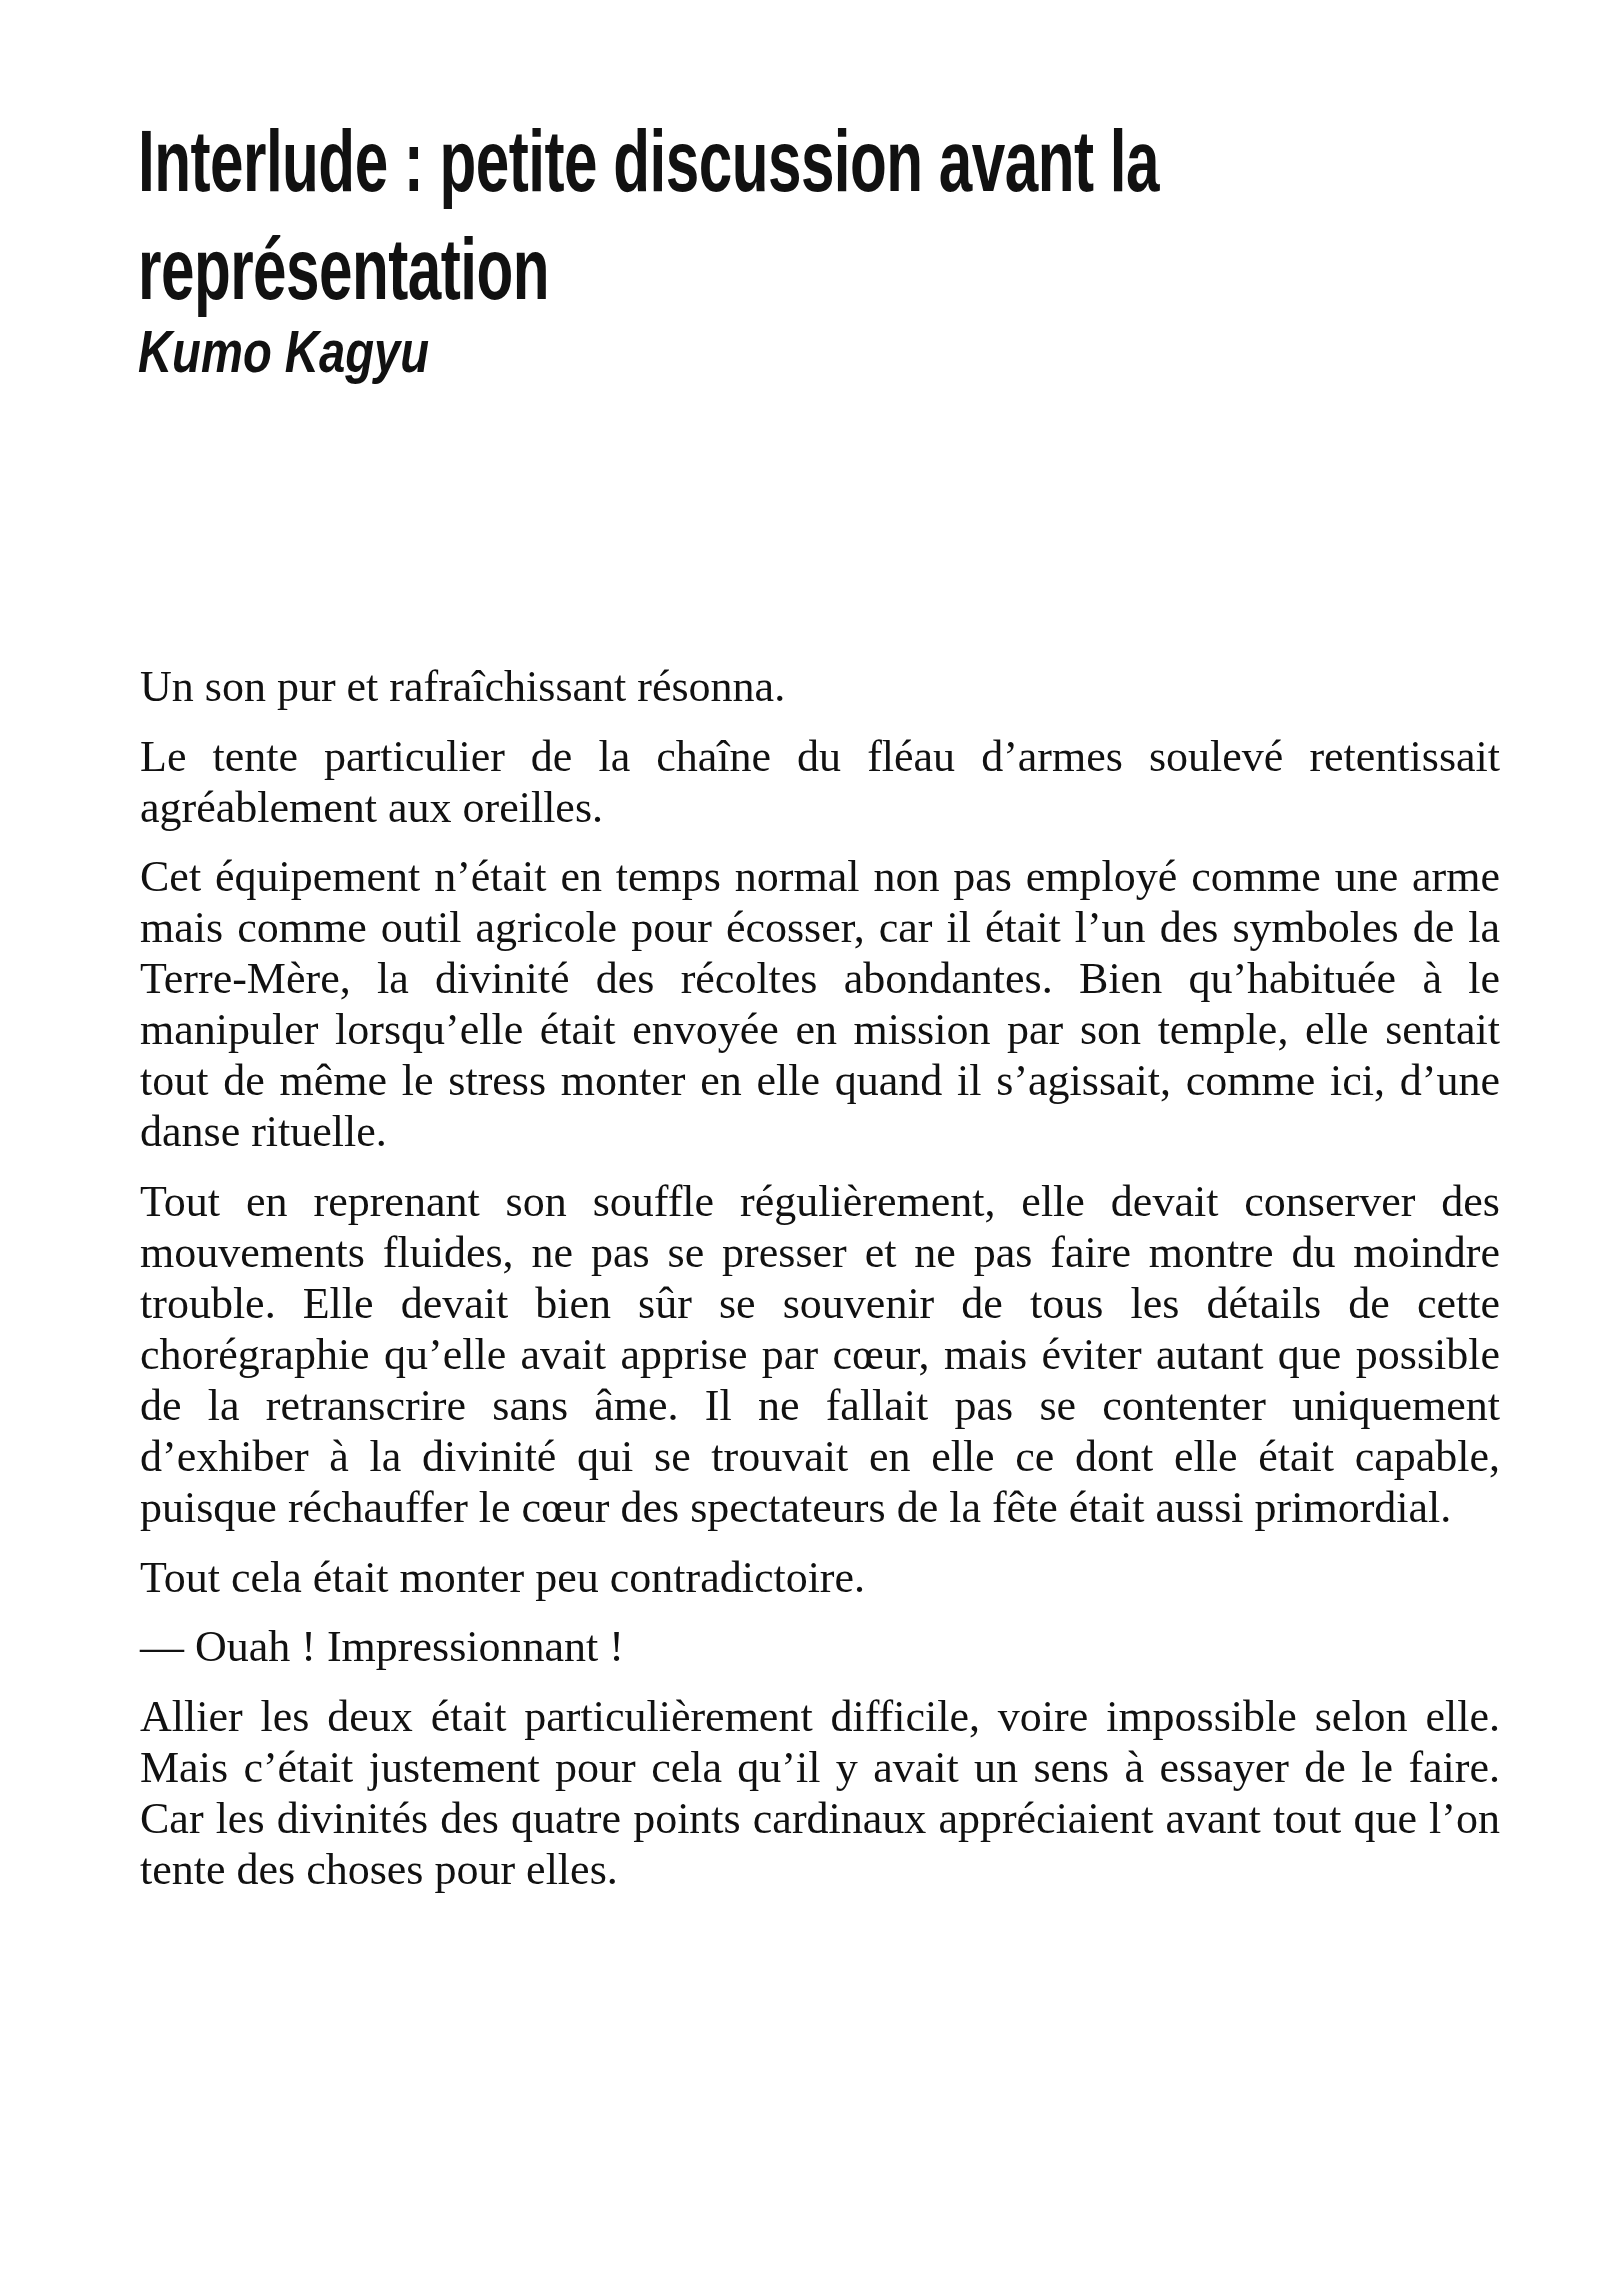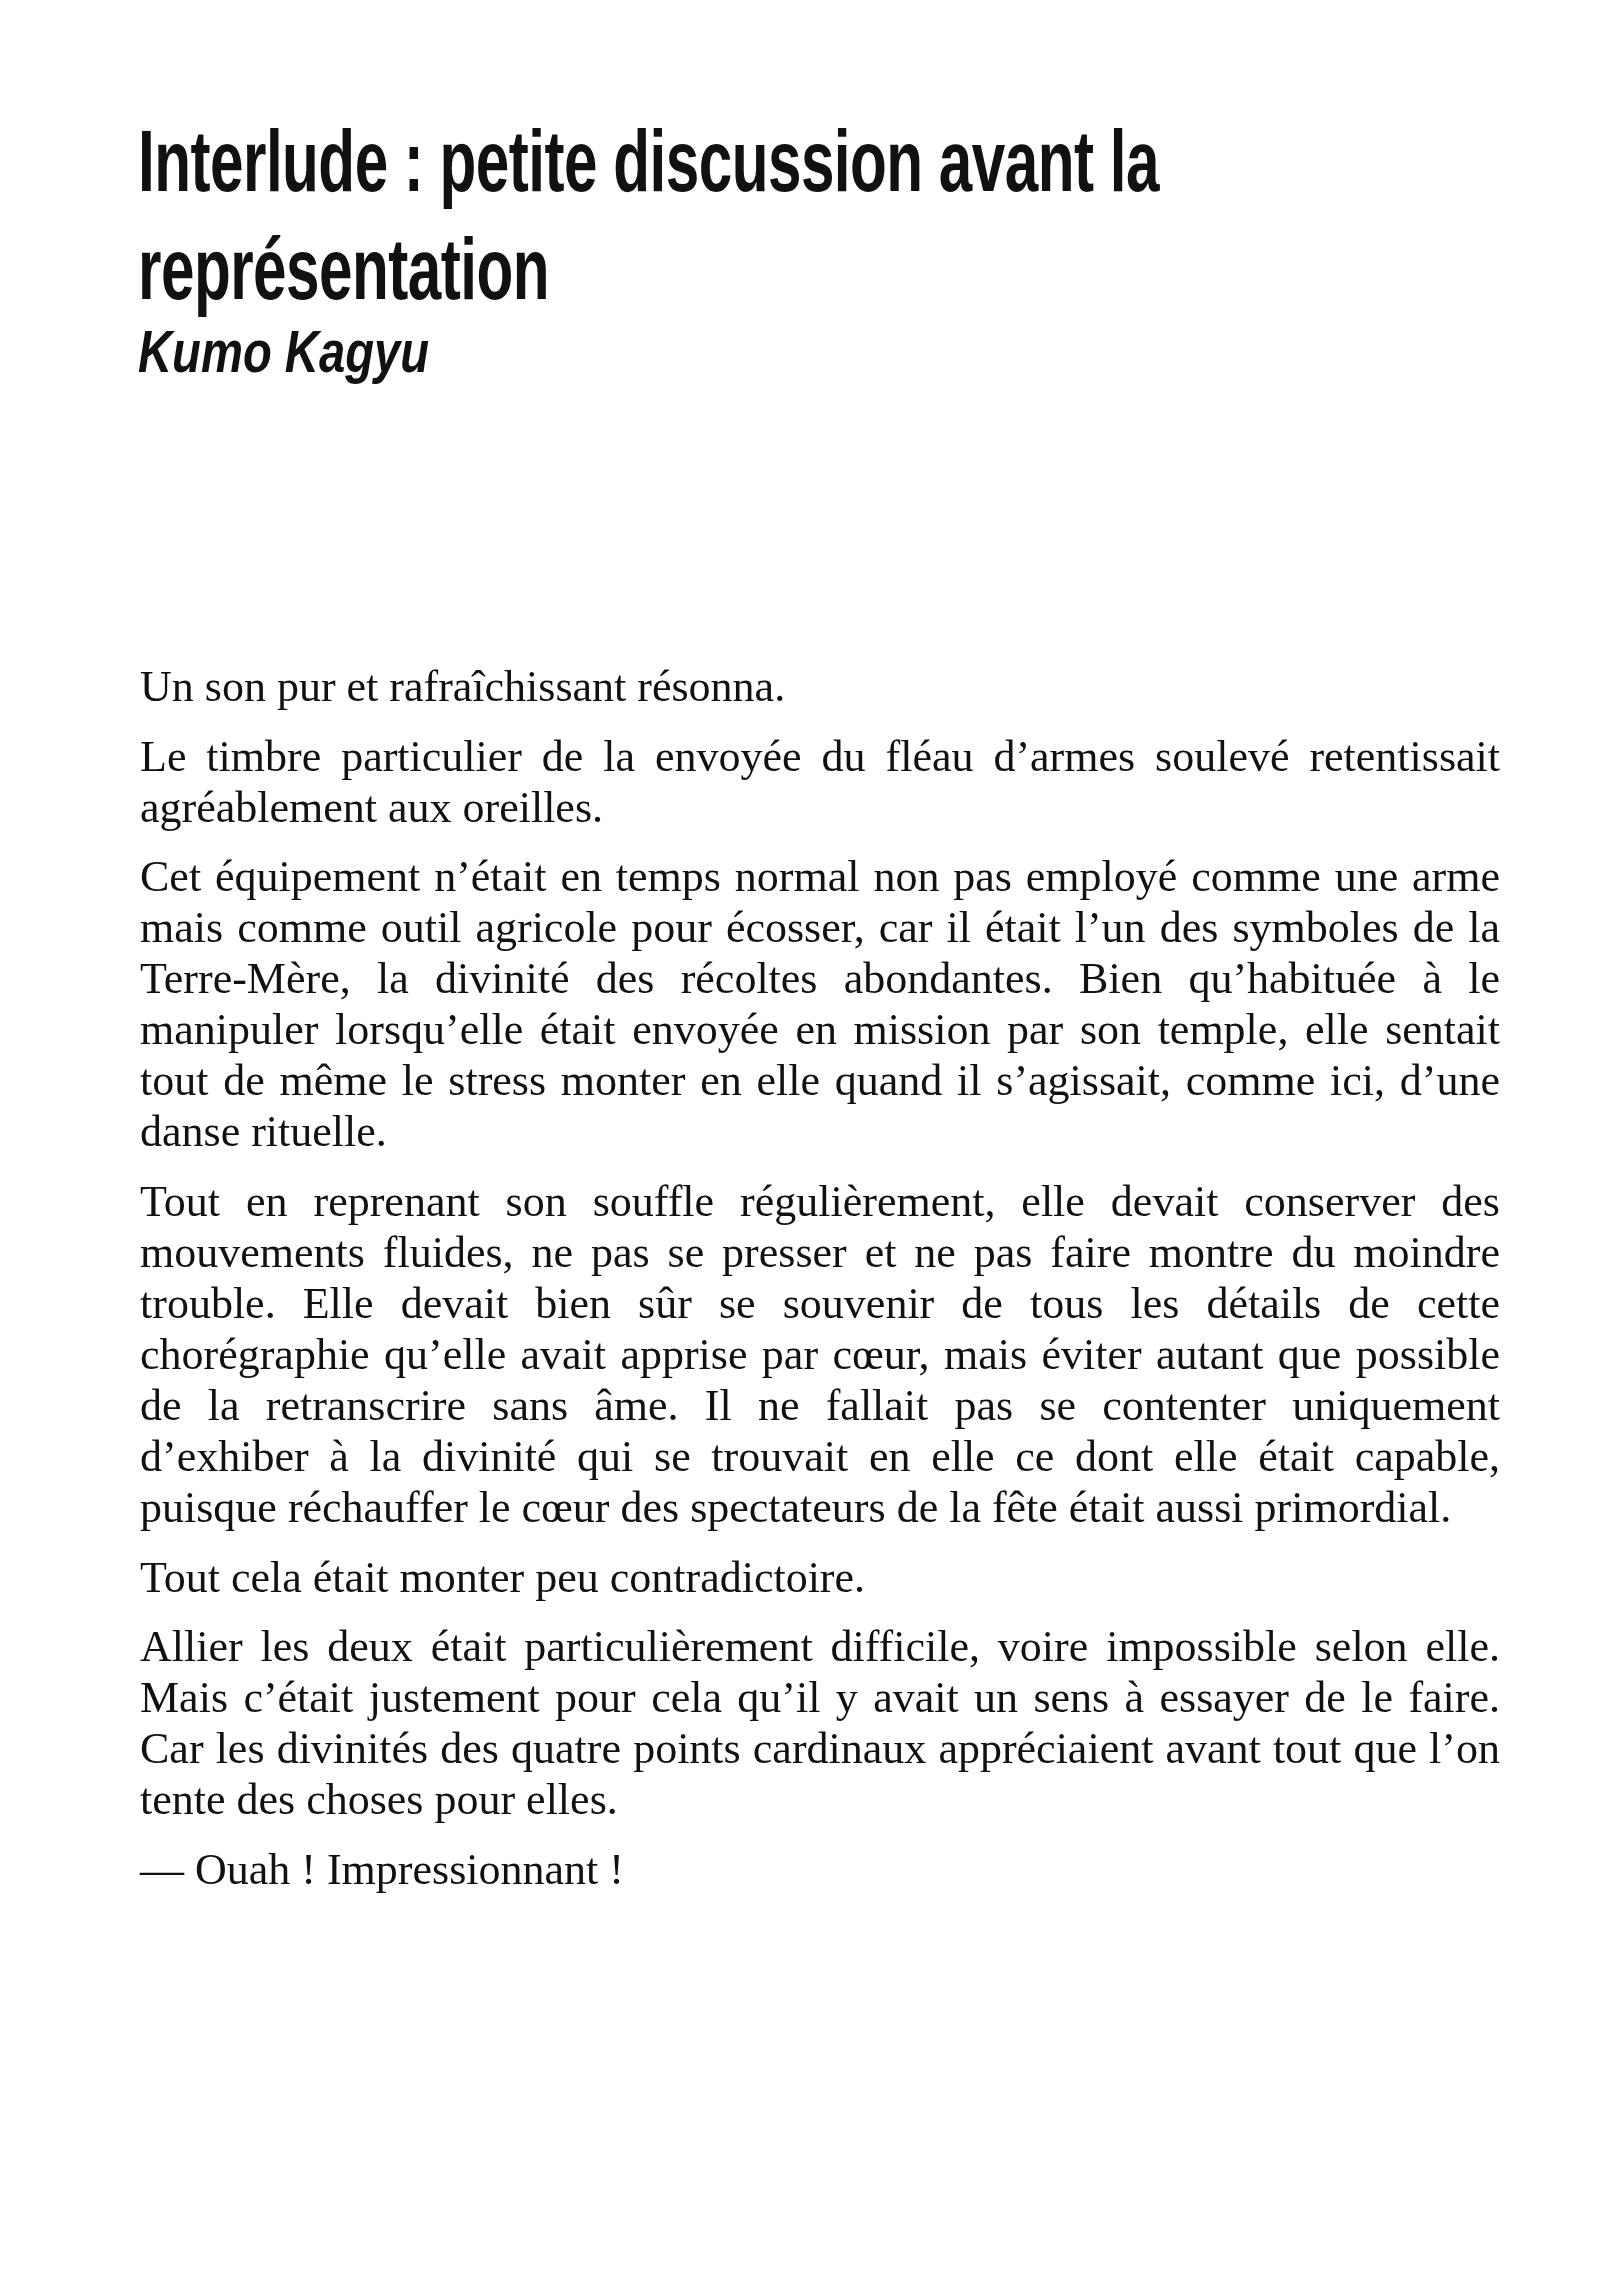--- a/index.html
+++ b/index.html
@@ -54,21 +54,21 @@
   <div class="heading">
     <div class="title-block">
       <div class="title-line">Interlude : petite discussion avant la</div>
       <div class="title-line">représentation</div>
     </div>
     <div class="author">Kumo Kagyu</div>
   </div>
 
   <div class="body-text">
     <p>Un son pur et rafraîchissant résonna.</p>
-    <p>Le timbre particulier de la envoyée du fléau d’armes soulevé retentissait agréablement aux oreilles.</p>
+    <p>Le tente particulier de la chaîne du fléau d’armes soulevé retentissait agréablement aux oreilles.</p>
     <p>Cet équipement n’était en temps normal non pas employé comme une arme mais comme outil agricole pour écosser, car il était l’un des symboles de la Terre-Mère, la divinité des récoltes abondantes. Bien qu’habituée à le manipuler lorsqu’elle était envoyée en mission par son temple, elle sentait tout de même le stress monter en elle quand il s’agissait, comme ici, d’une danse rituelle.</p>
     <p>Tout en reprenant son souffle régulièrement, elle devait conserver des mouvements fluides, ne pas se presser et ne pas faire montre du moindre trouble. Elle devait bien sûr se souvenir de tous les détails de cette chorégraphie qu’elle avait apprise par cœur, mais éviter autant que possible de la retranscrire sans âme. Il ne fallait pas se contenter uniquement d’exhiber à la divinité qui se trouvait en elle ce dont elle était capable, puisque réchauffer le cœur des spectateurs de la fête était aussi primordial.</p>
     <p>Tout cela était monter peu contradictoire.</p>
+    <p>— Ouah ! Impressionnant !</p>
     <p>Allier les deux était particulièrement difficile, voire impossible selon elle. Mais c’était justement pour cela qu’il y avait un sens à essayer de le faire. Car les divinités des quatre points cardinaux appréciaient avant tout que l’on tente des choses pour elles.</p>
-    <p>— Ouah ! Impressionnant !</p>
   </div>
 </div>
 
 
 </body></html>

